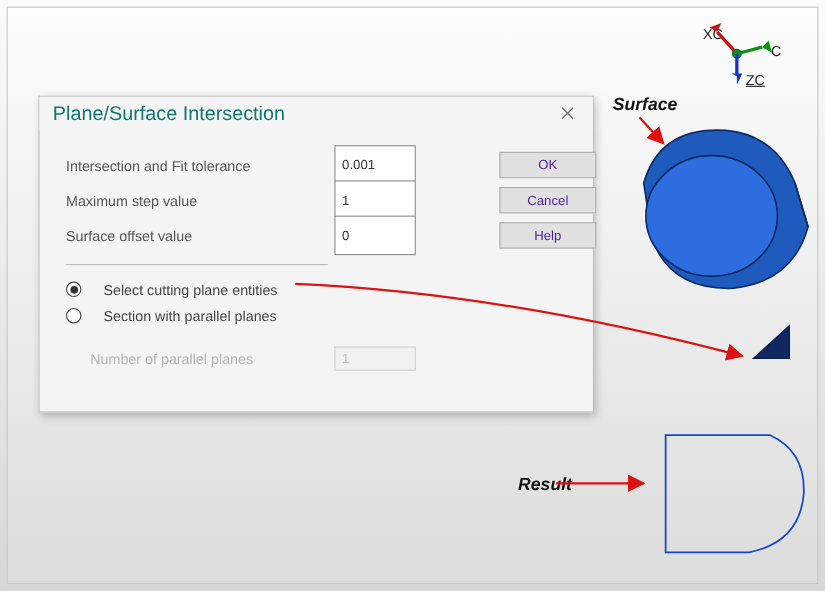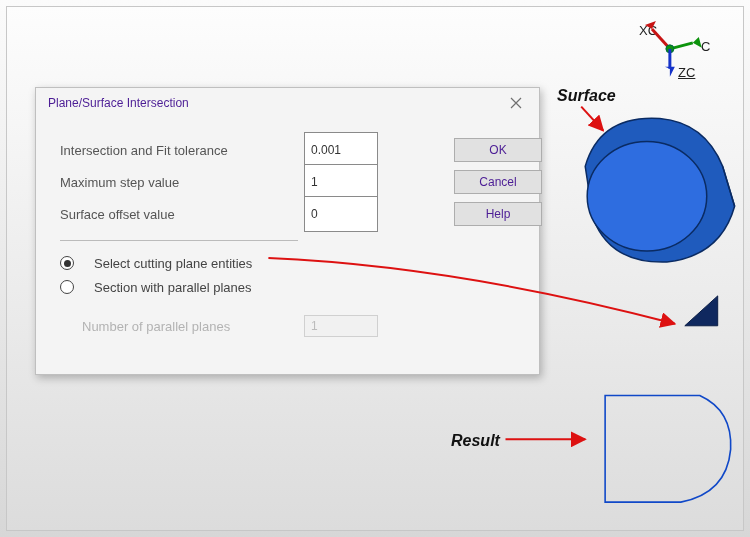--- a/index.html
+++ b/index.html
@@ -27,22 +27,22 @@
     width: 505px; height: 288px;
     background: #f4f4f4;
     border: 1px solid #bfbfbf;
     box-shadow: 2px 3px 8px rgba(0,0,0,.25);
   }
   .titlebar {
     height: 30px;
     display: flex;
     align-items: center;
     padding: 0 8px 0 12px;
-    color: #4c1d95;
-    font-size: 12px;
+    color: #0f766e;
+    font-size: 18px;
     background: #f4f4f4;
     user-select: none;
   }
   .titlebar .title-text { flex: 1; }
   .titlebar .close {
     width: 30px; height: 22px;
     display: flex; align-items: center; justify-content: center;
     color: #707070;
     cursor: default;
   }
@@ -148,21 +148,21 @@
 </head>
 <body>
 
 <div class="viewport">
 
   <div class="axis-label" style="left:632px; top:16px;">XC</div>
   <div class="axis-label" style="left:694px; top:32px;">C</div>
   <div class="axis-label" style="left:671px; top:58px;text-decoration:underline;">ZC</div>
 
   <div class="anno" style="left:550px; top:80px;">Surface</div>
-  <div class="anno" style="left:444px; top:425px;font-style:italic;">Result</div>
+  <div class="anno" style="left:464px; top:425px;font-style:italic;">Result</div>
 
   <div class="dialog">
     <div class="titlebar">
       <span class="title-text">Plane/Surface Intersection</span>
       <span class="close">
         <svg viewBox="0 0 12 12">
             <path d="M1 1 L11 11 M11 1 L1 11" stroke="#707070" stroke-width="1.2" fill="none"></path>
           </svg>
       </span>
     </div>

